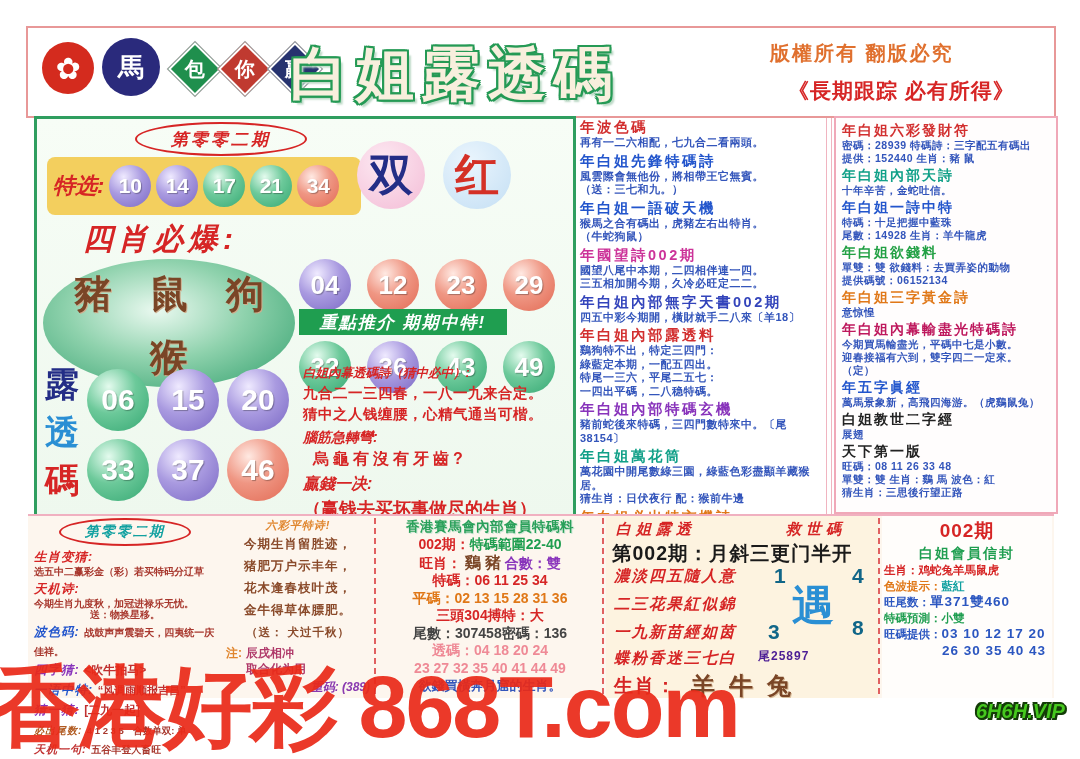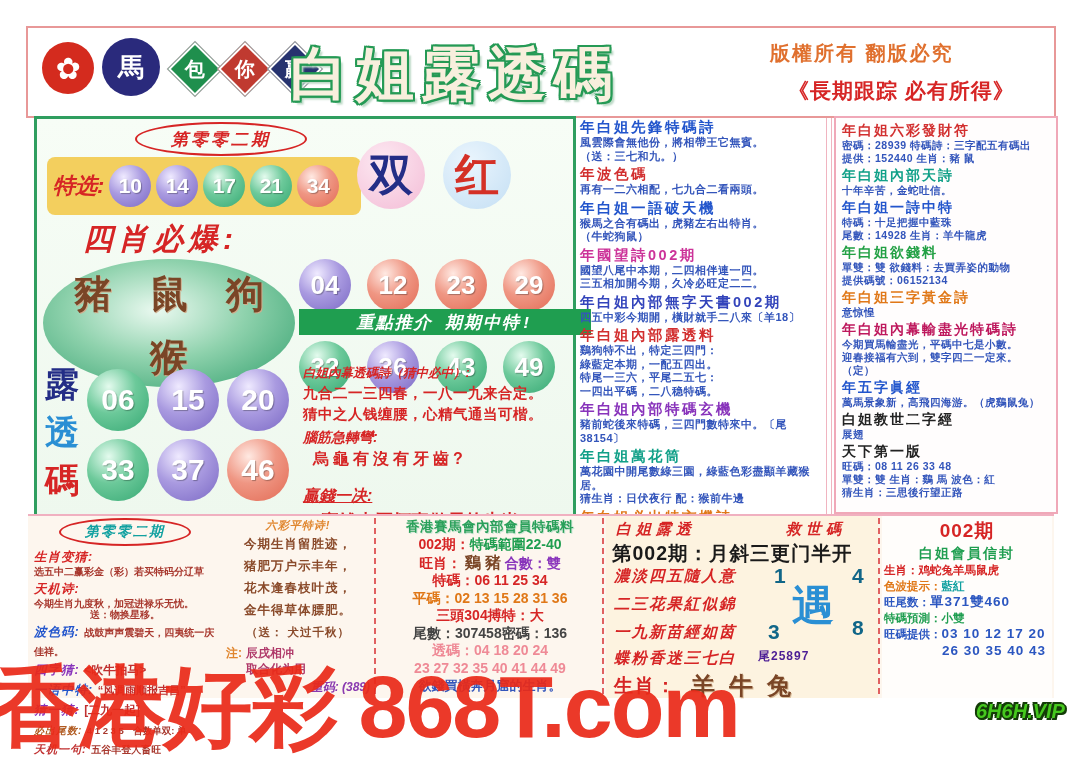--- a/index.html
+++ b/index.html
@@ -37,34 +37,34 @@
   .shuang{left:320px;top:22px;width:68px;height:68px;border-radius:50%;background:radial-gradient(circle at 38% 30%,#fde9f2,#f3bcd6);
     display:flex;align-items:center;justify-content:center;font-size:44px;font-weight:900;color:#232d86;}
   .hong{left:406px;top:22px;width:68px;height:68px;border-radius:50%;background:radial-gradient(circle at 38% 30%,#eaf5fd,#c4dff4);
     display:flex;align-items:center;justify-content:center;font-size:44px;font-weight:900;color:#d43026;}
   .sixiao{left:46px;top:100px;font-size:30px;font-weight:900;font-style:italic;color:#d62525;letter-spacing:5px;}
   .green-oval{left:6px;top:140px;width:252px;height:128px;border-radius:50%;
     background:radial-gradient(ellipse at 45% 40%,#eaf9f0 0%,#8fd2ad 45%,#2f9e6b 100%);
     display:flex;flex-wrap:wrap;align-items:center;justify-content:center;gap:4px 38px;padding-top:6px;box-sizing:border-box;}
   .animal{color:#7a4526;font-size:38px;font-weight:bold;text-shadow:1px 1px 0 #cfae8e;}
   .ballrow-a{left:262px;top:140px;display:flex;gap:16px;}
-  .tuijian{left:262px;top:190px;width:292px;height:26px;background:#1f9e50;color:#fff;font-weight:bold;font-style:italic;
-    font-size:17px;display:flex;align-items:center;justify-content:center;letter-spacing:2px;font-family:Liberation Mono, monospace;}
+  .tuijian{left:262px;top:190px;width:208px;height:26px;background:#1f9e50;color:#fff;font-weight:bold;font-style:italic;
+    font-size:17px;display:flex;align-items:center;justify-content:center;letter-spacing:2px;}
   .ballrow-b{left:262px;top:222px;display:flex;gap:16px;}
   .lutouma{left:8px;top:248px;width:38px;display:flex;flex-direction:column;gap:14px;}
   .lutouma span{font-size:34px;font-weight:900;line-height:34px;}
   .lu{color:#232d86;} .tou{color:#2a8fd4;} .ma{color:#d62525;}
   .ballrow-c{left:50px;top:250px;display:flex;gap:8px;}
   .ballrow-d{left:50px;top:320px;display:flex;gap:8px;}
   .poem-block{left:266px;top:246px;width:264px;color:#d62525;}
   .pm-title{font-size:12.5px;font-weight:bold;font-style:italic;}
   .pm-line{font-size:14.5px;font-weight:bold;margin-top:2px;letter-spacing:0.5px;}
   .pm-teaser-label{font-size:14px;font-weight:900;font-style:italic;margin-top:5px;}
   .pm-teaser{font-size:16px;font-weight:900;letter-spacing:4px;margin-top:2px;padding-left:10px;}
-  .pm-win-label{font-size:16px;font-weight:900;font-style:italic;margin-top:16px;text-decoration:underline;}
+  .pm-win-label{font-size:16px;font-weight:900;font-style:italic;margin-top:4px;}
   .pm-win{font-size:18px;font-weight:900;margin-top:2px;}
   
   .mid-col{left:580px;top:118px;width:246px;height:398px;}
   .col-divider{left:826px;top:118px;width:4px;height:396px;border-left:1px solid #f0b4c0;border-right:1px solid #f0b4c0;}
   .right-col{left:834px;top:116px;width:224px;height:398px;border:2px solid #f0a8b8;padding:4px 6px;box-sizing:border-box;background:#fffdfd;}
   .sec{margin-bottom:2px;}
   .sh{font-size:14.5px;font-weight:900;letter-spacing:2.5px;line-height:18px;white-space:nowrap;}
   .sl{font-size:11px;color:#3355bb;font-weight:bold;line-height:13.5px;letter-spacing:0.5px;}
   .right-col .sh{font-size:14px;letter-spacing:2px;line-height:17px;}
   .right-col .sl{font-size:10.5px;line-height:13px;}
@@ -196,27 +196,27 @@
       <div class="pm-line">猜中之人钱缠腰，心精气通当可楷。</div>
       <div class="pm-teaser-label">腦筋急轉彎:</div>
       <div class="pm-teaser">烏龜有沒有牙齒?</div>
       <div class="pm-win-label">贏錢一决:</div>
       <div class="pm-win">（赢钱去买坏事做尽的生肖）</div>
     </div>
   </div>
 
   <div class="abs mid-col">
     <div class="sec">
+      <div class="sh" style="color: rgb(210, 47, 47);">年波色碼</div>
+      <div class="sl">再有一二六相配，七九合二看兩頭。</div>
+    </div>
+    <div class="sec">
       <div class="sh" style="color: rgb(34, 85, 204);">年白姐先鋒特碼詩</div>
       <div class="sl">風雲際會無他份，將相帶王它無賓。</div>
       <div class="sl">（送：三七和九。）</div>
-    </div>
-    <div class="sec">
-      <div class="sh" style="color: rgb(210, 47, 47);">年波色碼</div>
-      <div class="sl">再有一二六相配，七九合二看兩頭。</div>
     </div>
     <div class="sec">
       <div class="sh" style="color: rgb(34, 85, 204);">年白姐一語破天機</div>
       <div class="sl">猴馬之合有碼出，虎豬左右出特肖。</div>
       <div class="sl">（牛蛇狗鼠）</div>
     </div>
     <div class="sec">
       <div class="sh" style="color: rgb(204, 51, 153);">年國望詩002期</div>
       <div class="sl">國望八尾中本期，二四相伴連一四。</div>
       <div class="sl">三五相加開今期，久冷必旺定二二。</div>

